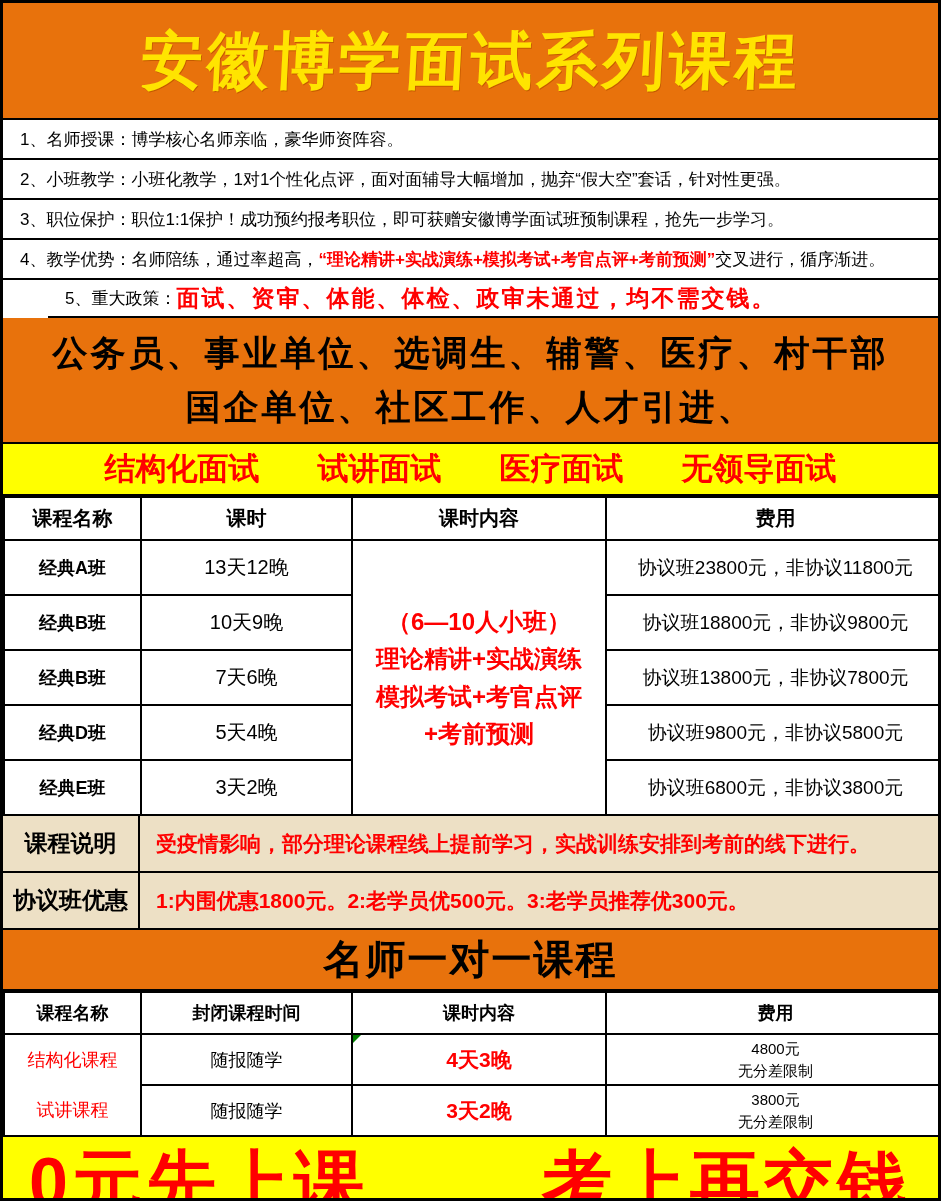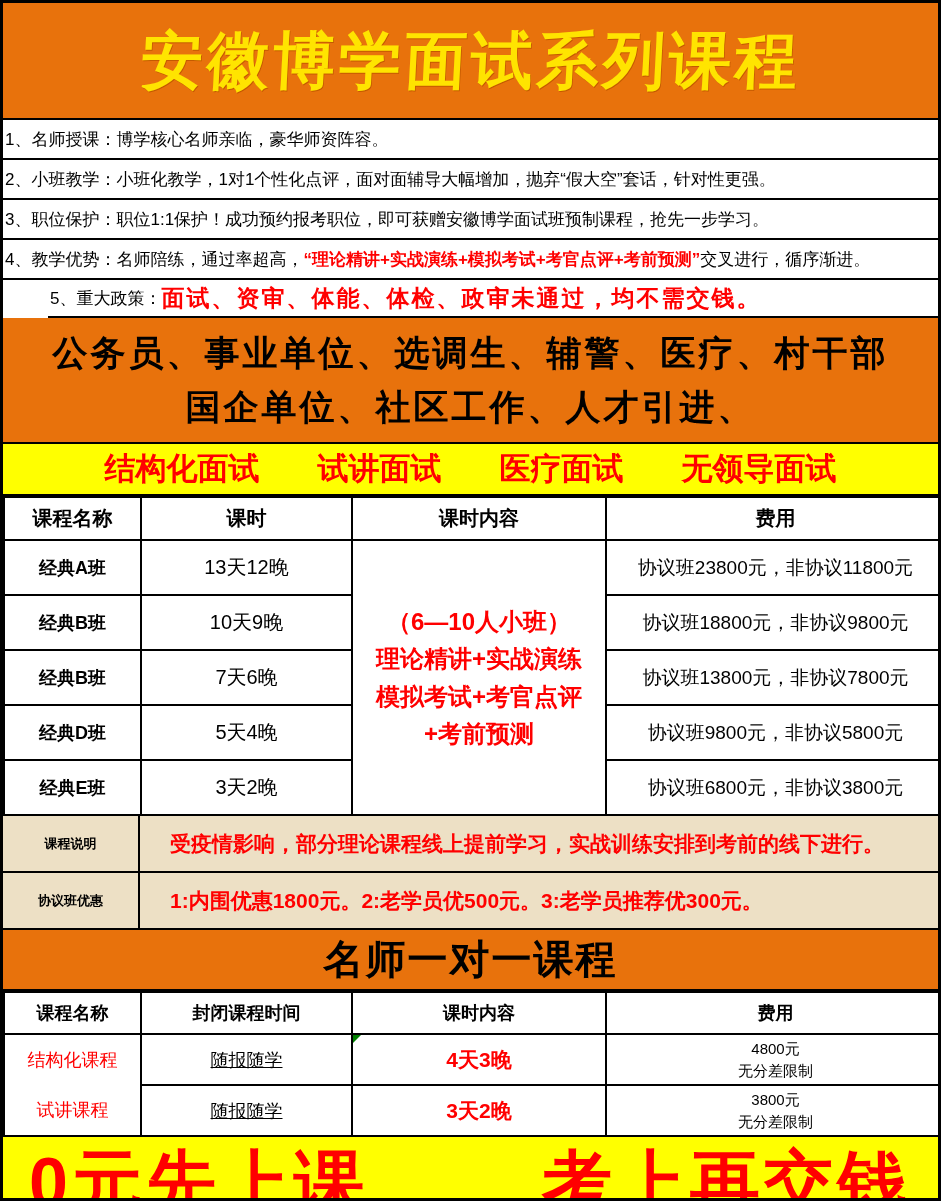--- a/index.html
+++ b/index.html
@@ -13,21 +13,21 @@
     height:117px; flex:0 0 117px; background:#E8720C; border-bottom:2px solid #000;
     display:flex; align-items:center; justify-content:center;
   }
   .hdr-title{
     font-size:62px; font-weight:bold; color:#FFE400; letter-spacing:4px;
     transform:skewX(-3deg); text-shadow:1px 1px 0 #c45a00;
   }
   
   .feature{
     height:40px; flex:0 0 40px; border-bottom:2px solid #000; background:#fff;
-    display:flex; align-items:center; padding-left:2px; font-size:17px; color:#000;
+    display:flex; align-items:center; padding-left:17px; font-size:17px; color:#000;
     white-space:nowrap; overflow:hidden;
   }
   .feature .hl{ color:#FF0000; font-weight:bold; }
   .feature.big-red{ height:38px; flex-basis:38px;margin-left:45px; }
   .feature.big-red .hl{ font-size:23px; letter-spacing:2px; font-family:"Liberation Serif","DejaVu Serif",serif; }
   
   .audience{
     height:126px; flex:0 0 126px; background:#E8720C; border-bottom:2px solid #000;
     display:flex; flex-direction:column; align-items:center; justify-content:center;
     color:#000; font-weight:bold; font-size:35px; line-height:1.55; letter-spacing:3px;
@@ -47,37 +47,37 @@
   .t1 .name{ font-weight:bold; font-size:18px; }
   .t1 .hours{ font-size:20px;margin-left:48px; }
   .t1 .fee{ font-size:19px; }
   .t1 .content-cell{ color:#FF0000; font-weight:bold; font-size:24px; line-height:1.55; }
   
   .note{
     height:57px; flex:0 0 57px; background:#EDE0C5; border-bottom:2px solid #000; display:flex;
   }
   .note-label{
     width:137px; flex:0 0 137px; border-right:2px solid #000; display:flex;
-    align-items:center; justify-content:center; font-weight:bold; font-size:13px; color:#000;
+    align-items:center; justify-content:center; font-weight:bold; font-size:23px; color:#000;
   }
   .note-text{
     flex:1; display:flex; align-items:center; padding-left:16px;
-    color:#FF0000; font-weight:bold; font-size:21px; white-space:nowrap; overflow:hidden;margin-left:14px;
+    color:#FF0000; font-weight:bold; font-size:21px; white-space:nowrap; overflow:hidden;
   }
   
   .banner2{
     height:61px; flex:0 0 61px; background:#E8720C; border-bottom:2px solid #000;
     display:flex; align-items:center; justify-content:center;
     color:#000; font-weight:bold; font-size:40px; letter-spacing:2px;
   }
   .t2 th{ height:42px; font-size:18px; font-weight:bold; }
   .t2 td{ height:51px; }
   .t2 .name2{ color:#FF0000; font-weight:normal; font-size:18px; }
   .t2 .name2 div{ height:50px; display:flex; align-items:center; justify-content:center; }
-  .t2 .sched{ font-size:18px;text-decoration:underline; }
+  .t2 .sched{ font-size:18px; }
   .t2 .dur{ color:#FF0000; font-weight:bold; font-size:21px; position:relative; }
   .t2 .fee2{ font-size:15px; line-height:1.45; }
   .corner-marker{
     position:absolute; top:0; left:0; width:0; height:0;
     border-top:8px solid #008000; border-right:8px solid transparent;
   }
   
   .footer{
     flex:1; background:#FFFF00; display:flex; align-items:center;
     justify-content:space-between; padding:0 26px;

